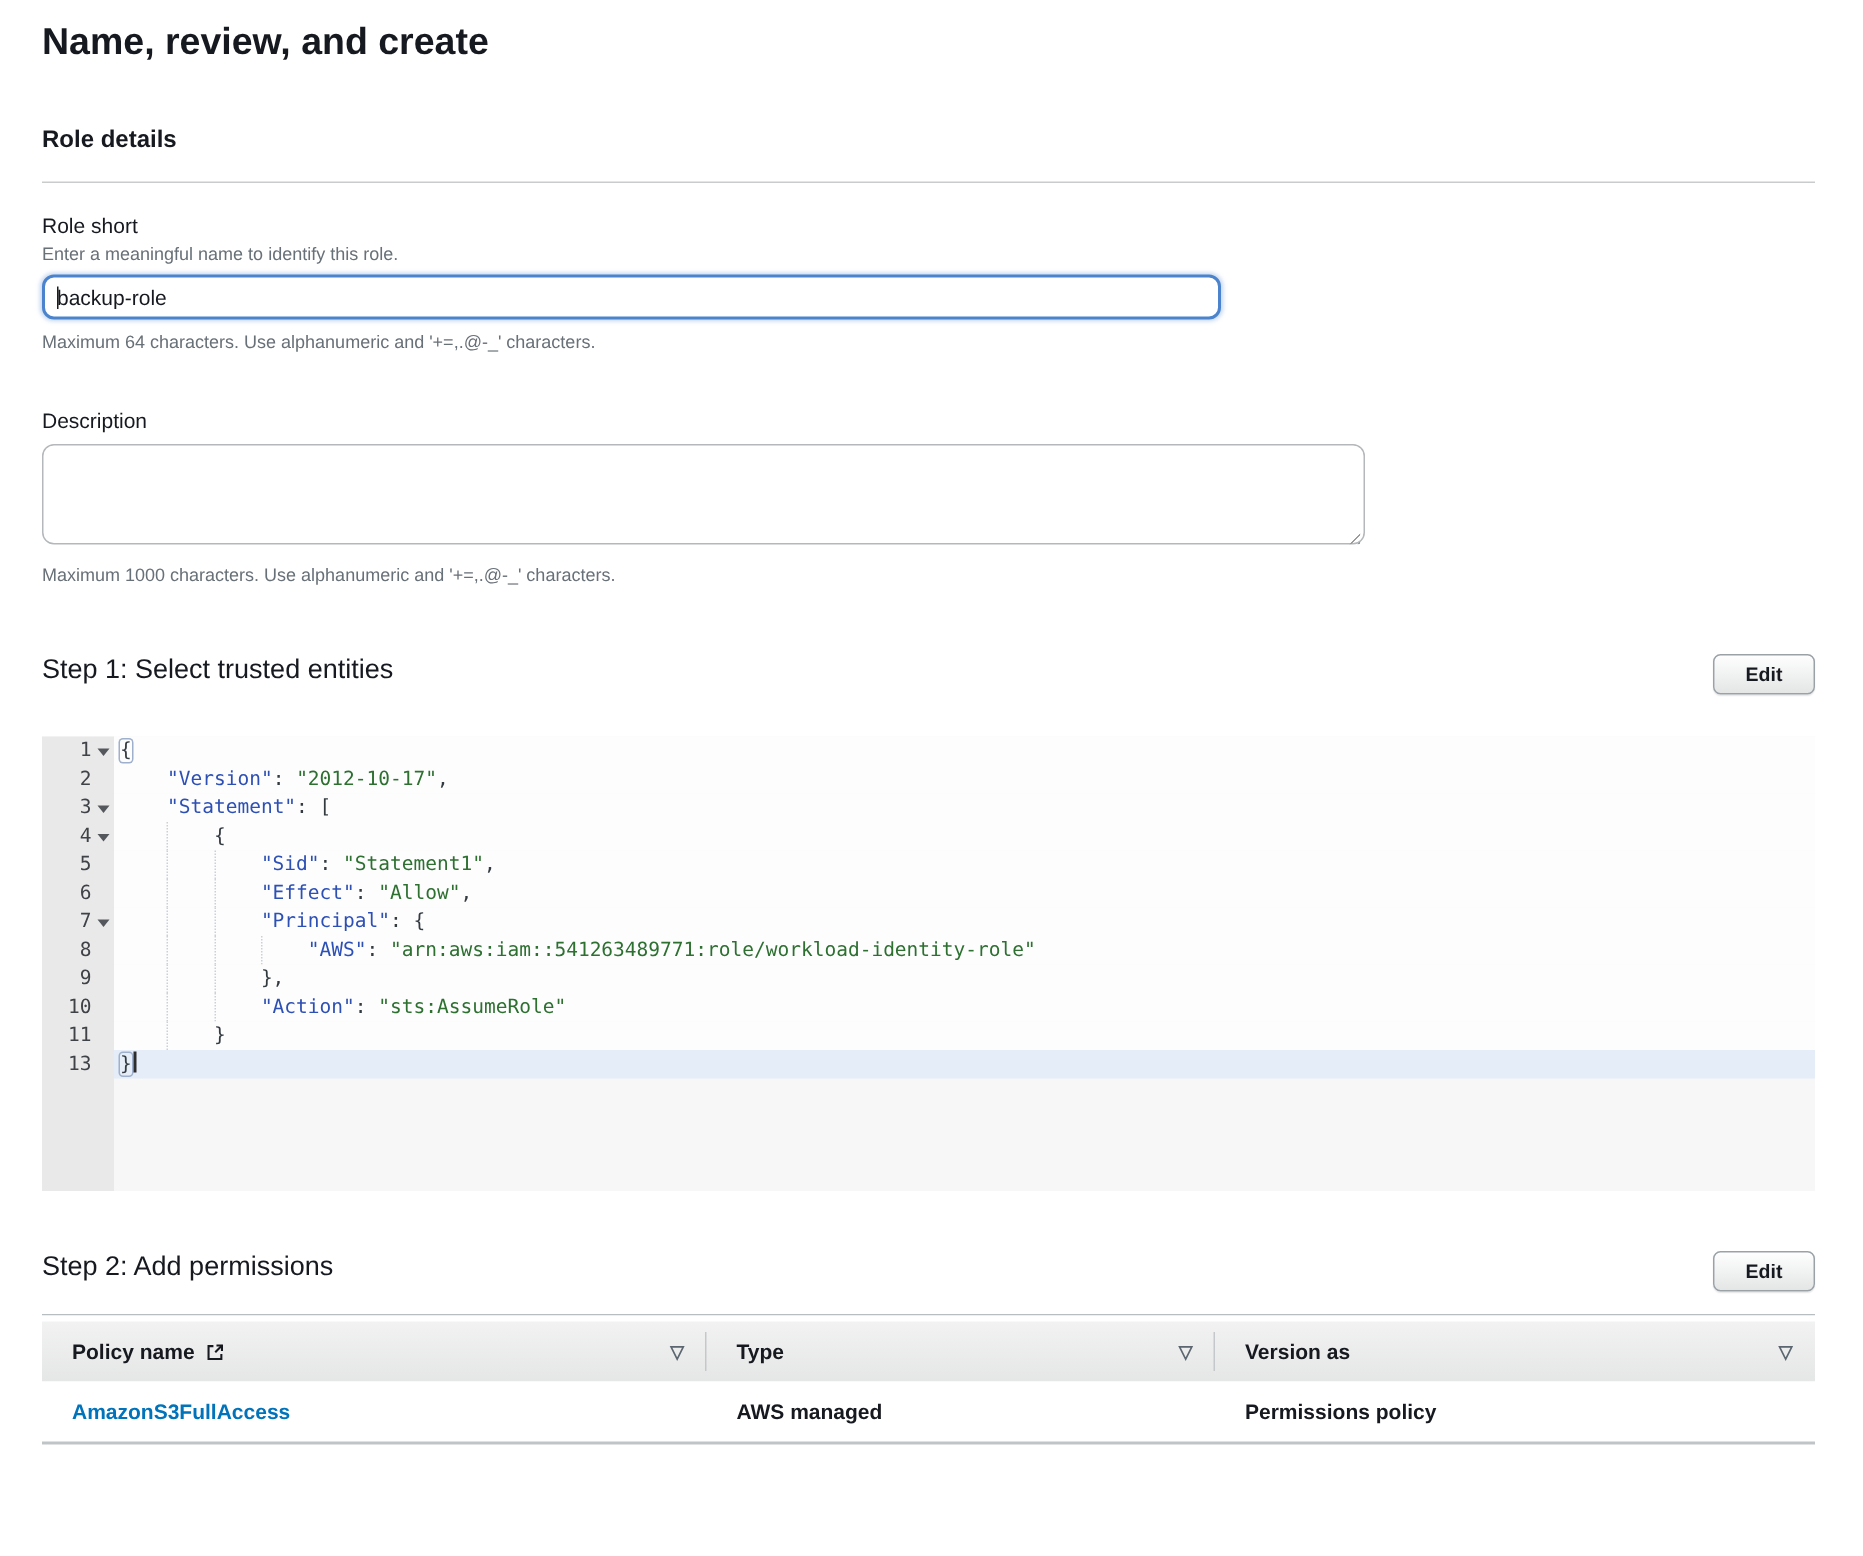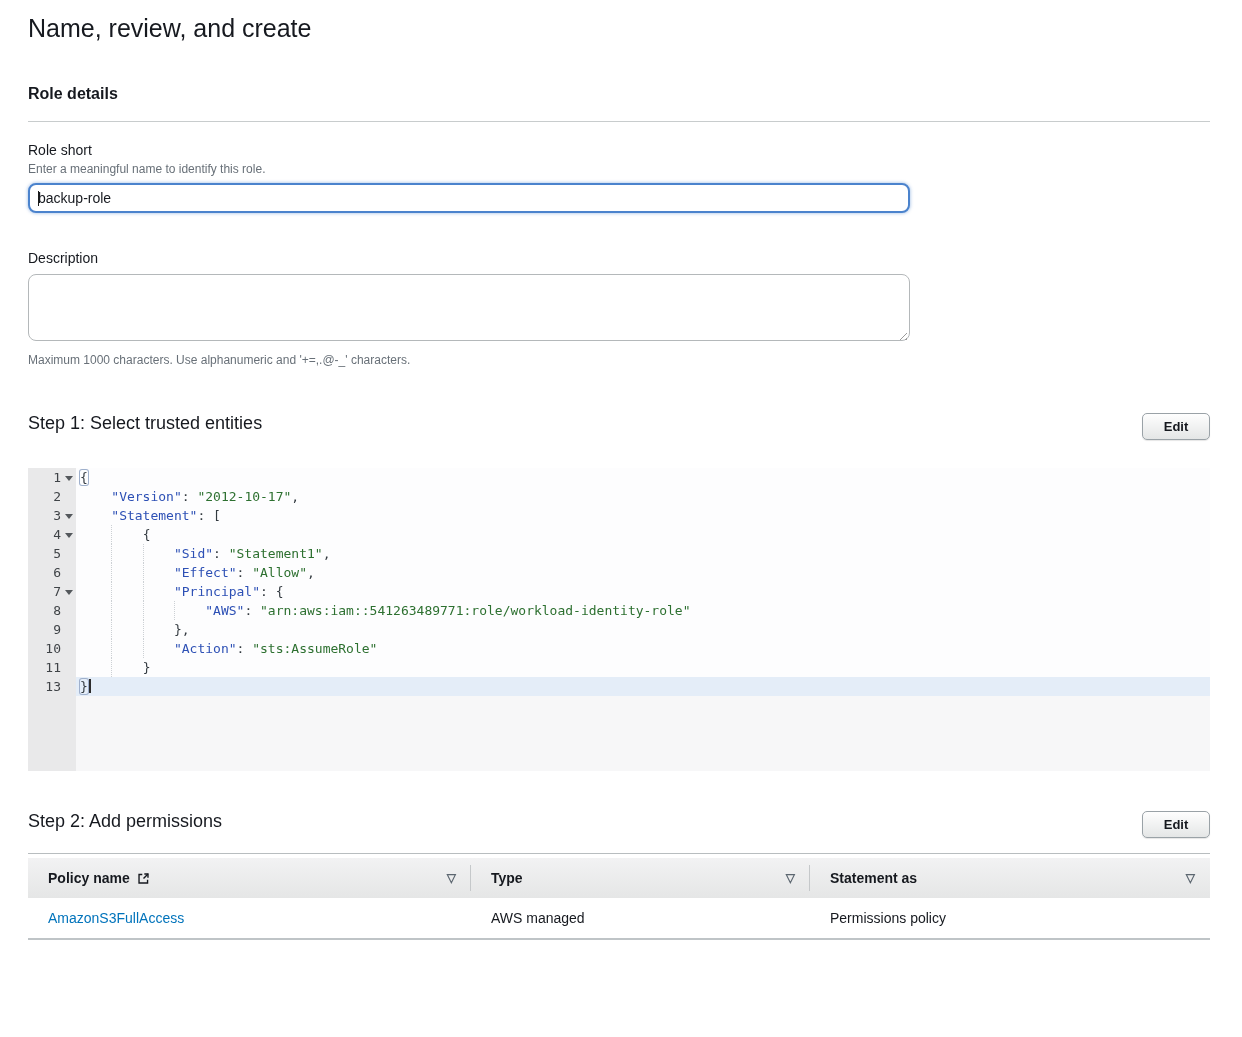--- a/index.html
+++ b/index.html
@@ -3,33 +3,33 @@
 <meta charset="utf-8">
 <style>
   * { box-sizing: border-box; }
   html,body { margin:0; padding:0; }
   body {
     width:1242px; height:1037px; background:#ffffff; overflow:hidden;
     font-family:"Liberation Sans", sans-serif; color:#16191f;
   }
   .container { padding:0 32px 0 28px; width:1242px; }
 
-  .page-title { font-size:25px; font-weight:400; margin:14px 0 0 0; color:#16191f; }
+  .page-title { font-size:25px; font-weight:700; margin:14px 0 0 0; color:#16191f; }
   .section-subtitle { font-size:16px; font-weight:700; margin:42px 0 0 0; color:#16191f; }
   hr.divider { border:none; border-top:1px solid #c8cccd; margin:18px 0 0 0; }
 
   .field { margin-top:20px; }
   .field.description { margin-top:37px; }
   .field-label { font-size:14px; color:#16191f; }
   .field-help { font-size:12px; color:#687078; margin-top:4px; }
   .field-constraint { font-size:12px; color:#687078; margin-top:8px; }
 
   .input-wrap { position:relative; margin-top:7px; width:882px; }
   .text-input {
-    width:882px; height:30px; border:2px solid #4b83cd; border-radius:8px;
+    width:786px; height:30px; border:2px solid #4b83cd; border-radius:8px;
     padding:0 8px; font-size:14px; font-family:"Liberation Sans",sans-serif;
     color:#16191f; outline:none; box-shadow:0 0 3px 1px rgba(75,131,205,.35);
     background:#fff;
   }
   .caret-overlay { position:absolute; left:10px; top:8px; width:1px; height:15px; background:#1c1c1c; }
 
   .textarea-wrap { position:relative; margin-top:8px; width:882px; }
   .text-area {
     width:882px; height:67px; border:1px solid #b4b8ba; border-radius:8px;
     padding:6px 8px; font-size:14px; font-family:"Liberation Sans",sans-serif;
@@ -90,40 +90,41 @@
     background:linear-gradient(180deg,#f2f2f3,#e5e6e6); align-items:stretch;
   }
   .th { display:flex; align-items:center; padding-left:20px; font-size:14px; font-weight:700; position:relative; cursor:pointer; }
   .th.sep::after { content:""; position:absolute; right:0; top:7px; bottom:7px; width:1px; background:#c5c8ca; }
   .sort { margin-left:auto; margin-right:15px; color:#5c6670; font-size:12px; line-height:1; }
   .ext-icon { margin-left:7px; display:inline-flex; }
   .trow {
     display:grid; grid-template-columns:443px 339px 1fr; height:42px;
     background:#fff; align-items:center; border-bottom:2px solid #bfc4c7; font-size:14px;
   }
-  .td { padding-left:20px; }
+  .td { padding-left:20px;font-weight:bold; }
   .policy-link { color:#0073bb; text-decoration:none; cursor:pointer; }
 </style>
 </head>
 <body>
 
 <div class="container">
 
   <h1 class="page-title">Name, review, and create</h1>
 
   <h2 class="section-subtitle">Role details</h2>
   <hr class="divider">
 
   <div class="field">
     <div class="field-label">Role short</div>
     <div class="field-help">Enter a meaningful name to identify this role.</div>
     <div class="input-wrap">
       <input class="text-input" type="text" value="backup-role" style="">
       <div class="caret-overlay"></div>
     </div>
+    <div class="field-constraint">Maximum 64 characters. Use alphanumeric and '+=,.@-_' characters.</div>
   </div>
 
   <div class="field description">
     <div class="field-label">Description</div>
     <div class="textarea-wrap">
       <textarea class="text-area" style=""></textarea>
       <div class="resize-grip"></div>
     </div>
     <div class="field-constraint">Maximum 1000 characters. Use alphanumeric and '+=,.@-_' characters.</div>
   </div>
@@ -204,21 +205,21 @@
               <path d="M13.5 2.5L8 8" stroke="#16191f" stroke-width="1.7"></path>
             </svg>
           </span>
           <span class="sort">▽</span>
         </div>
         <div class="th sep">
           <span>Type</span>
           <span class="sort">▽</span>
         </div>
         <div class="th">
-          <span>Statement as</span>
+          <span>Version as</span>
           <span class="sort">▽</span>
         </div>
       </div>
     <div>
         <div class="trow">
           <div class="td"><a class="policy-link">AmazonS3FullAccess</a></div>
           <div class="td">AWS managed</div>
           <div class="td">Permissions policy</div>
         </div>
       </div>

